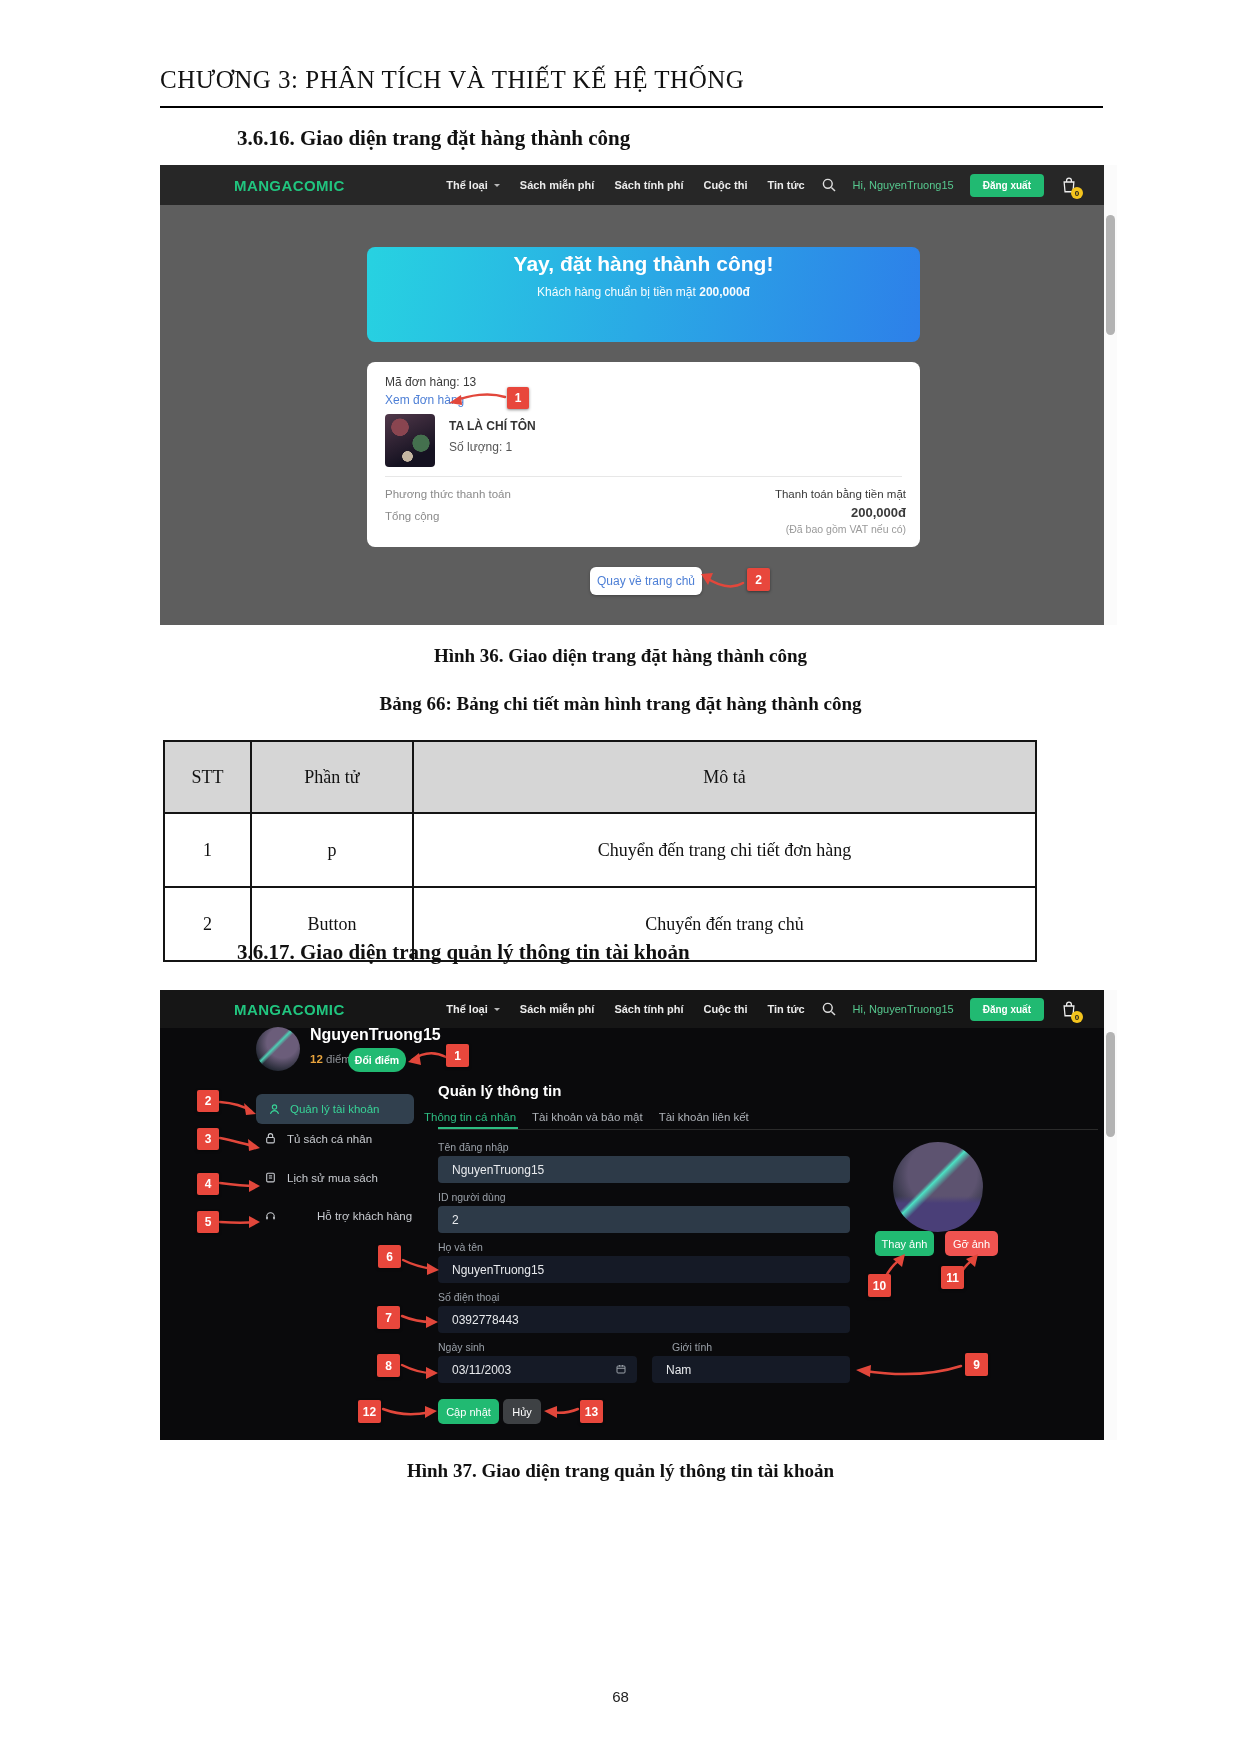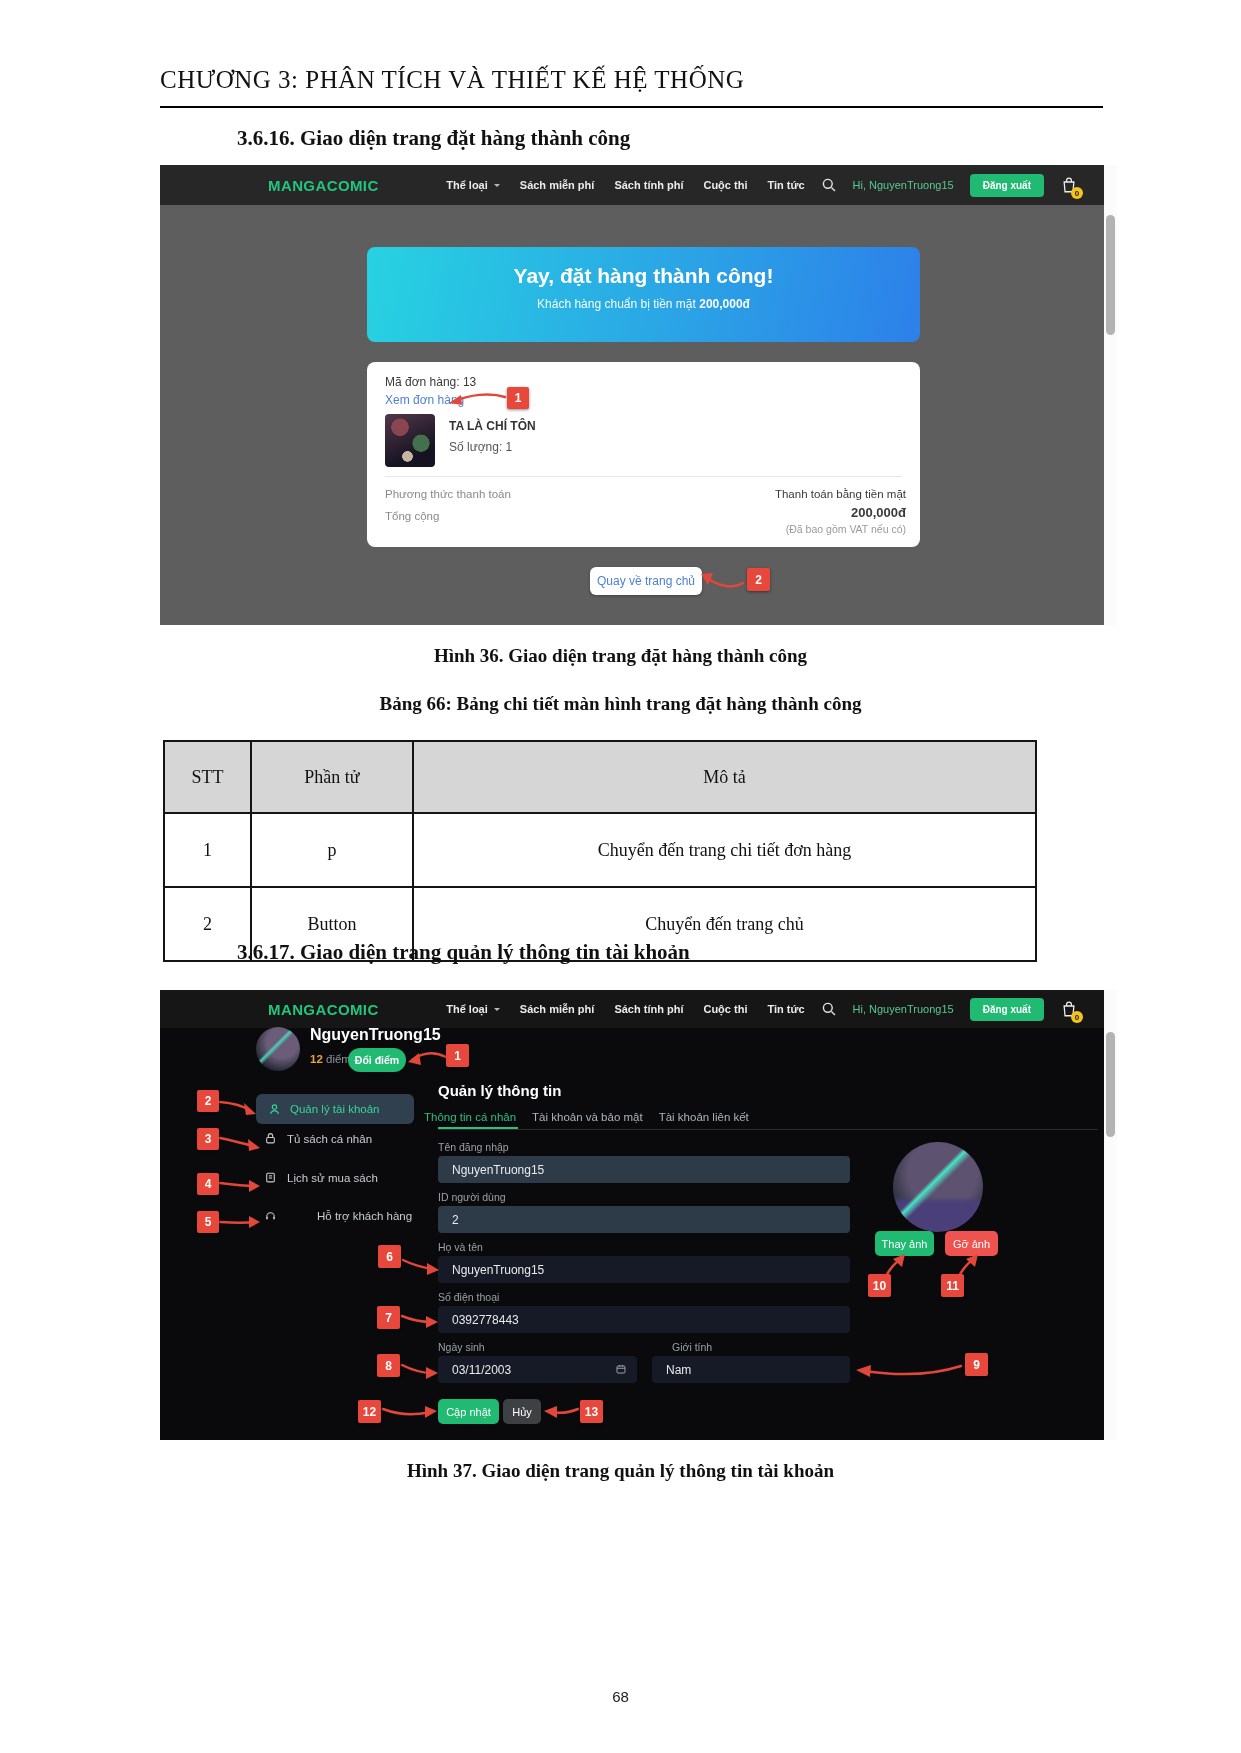--- a/index.html
+++ b/index.html
@@ -11,40 +11,40 @@
   .pageno{position:absolute;left:0;top:1688px;width:1241px;text-align:center;font-family:"Liberation Sans","DejaVu Sans",sans-serif;font-size:15px;color:#222;}
   
   table.desc{position:absolute;left:163px;top:740px;width:874px;border-collapse:collapse;font-size:18px;text-align:center;}
   table.desc th,table.desc td{border:2px solid #141414;font-weight:normal;padding:16px;}
   table.desc th{background:#d6d6d6;height:38px;}
   table.desc td{height:40px;background:#fff;}
   
   .shot{position:absolute;left:160px;width:957px;overflow:hidden;font-family:"Liberation Sans","DejaVu Sans",sans-serif;}
   .s1{top:165px;height:460px;background:#5e5e5e;}
   .s2{top:990px;height:450px;background:#0a0a0c;}
-  .nav{position:absolute;left:0;top:0;right:13px;display:flex;align-items:center;box-sizing:border-box;padding:0 26px 0 108px;gap:16px;}
+  .nav{position:absolute;left:0;top:0;right:13px;display:flex;align-items:center;box-sizing:border-box;padding:0 26px 0 74px;gap:16px;}
   .s1 .nav{height:40px;background:#272727;}
   .s2 .nav{height:38px;background:#161616;}
   .logo{color:#21c57f;font-weight:bold;font-size:15px;letter-spacing:.4px;}
   .navlinks{margin-left:auto;display:flex;gap:20px;align-items:center;font-size:11px;font-weight:600;color:#ececec;white-space:nowrap;}
   .caret{width:0;height:0;border:3px solid transparent;border-top-color:#b9b9b9;margin-left:-14px;margin-top:4px;}
   .greet{color:#57c98f;font-size:11px;white-space:nowrap;}
   .btn-logout{background:#21ba72;color:#fff;font-size:10px;font-weight:600;padding:6px 13px;border-radius:4px;white-space:nowrap;cursor:pointer;}
   .bag{position:relative;width:18px;height:20px;}
   .bagnum{position:absolute;right:-5px;bottom:-4px;width:12px;height:12px;border-radius:50%;background:#f4c41d;color:#1c1c1c;font-size:8px;font-weight:bold;display:flex;align-items:center;justify-content:center;}
   .scroll{position:absolute;right:0;top:0;bottom:0;width:13px;background:#fbfbfb;}
   .thumbbar{position:absolute;left:2px;width:9px;border-radius:5px;background:#b3b3b3;}
   
   .b{position:absolute;background:#e8473c;color:#fff;font-family:"Liberation Sans",sans-serif;font-weight:bold;font-size:12px;width:23px;height:23px;display:flex;align-items:center;justify-content:center;border-radius:2px;box-shadow:0 1px 3px rgba(0,0,0,.45);z-index:5;}
   .arrow{position:absolute;overflow:visible;z-index:4;pointer-events:none;}
   .arrow path{stroke:#e2473b;stroke-width:2.5;fill:none;stroke-linecap:round;}
   .arrow polygon{fill:#e2473b;}
   
   .banner{position:absolute;left:207px;top:82px;width:553px;height:95px;border-radius:8px;background:linear-gradient(100deg,#27d2e1 0%,#2d80e9 100%);text-align:center;color:#fff;}
-  .banner-title{font-size:21px;font-weight:bold;margin-top:17px;}
+  .banner-title{font-size:21px;font-weight:bold;margin-top:5px;}
   .banner-sub{font-size:12px;margin-top:9px;opacity:.96;}
   .card{position:absolute;left:207px;top:197px;width:553px;height:185px;background:#fff;border-radius:8px;font-size:12px;color:#3a3a3a;}
   .ordercode{position:absolute;left:18px;top:13px;}
   .viewlink{position:absolute;left:18px;top:31px;color:#4d7fd6;cursor:pointer;}
   .pthumb{position:absolute;left:18px;top:52px;width:50px;height:53px;border-radius:4px;background:
     radial-gradient(circle at 30% 25%,#8a4550 0 16%,transparent 17%),
     radial-gradient(circle at 72% 55%,#44704e 0 18%,transparent 19%),
     radial-gradient(circle at 45% 80%,#c5b6a2 0 10%,transparent 11%),
     linear-gradient(155deg,#51384a,#151221 75%);}
   .ptitle{position:absolute;left:82px;top:57px;font-weight:600;color:#333;}
@@ -337,21 +337,21 @@
     </svg>
 
   <div class="avatar-lg"></div>
   <div class="btn-sm btn-green" style="left:715px;top:241px;width:59px;">Thay ảnh</div>
   <div class="btn-sm btn-red" style="left:785px;top:241px;width:53px;">Gỡ ảnh</div>
   <div class="b" style="left:708px;top:284px;">10</div>
   <svg class="arrow" style="left:718px;top:262px;" width="34" height="26">
       <path d="M8,24 C13,15 18,10 24,6"></path>
       <polygon points="15,7 27,2 24,15"></polygon>
     </svg>
-  <div class="b" style="left:781px;top:284px;">11</div>
+  <div class="b" style="left:781px;top:276px;">11</div>
   <svg class="arrow" style="left:791px;top:262px;" width="34" height="26">
       <path d="M8,24 C13,15 18,10 24,6"></path>
       <polygon points="15,7 27,2 24,15"></polygon>
     </svg>
 
   <div class="scroll">
       <div class="thumbbar" style="top:42px;height:105px;"></div>
     </div>
 </div>
 

